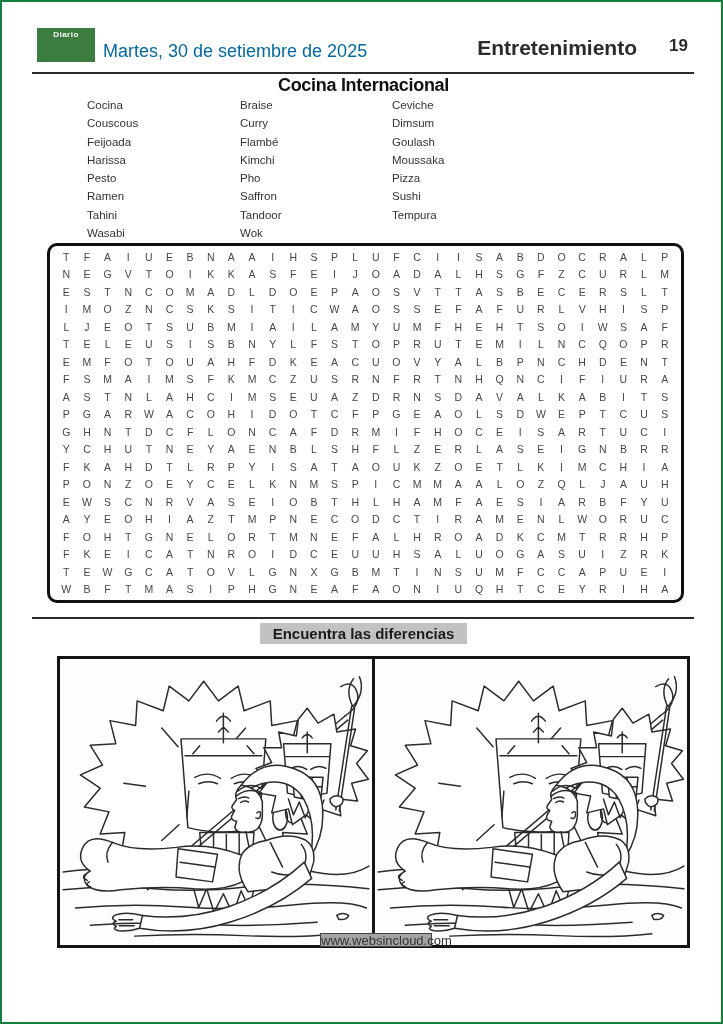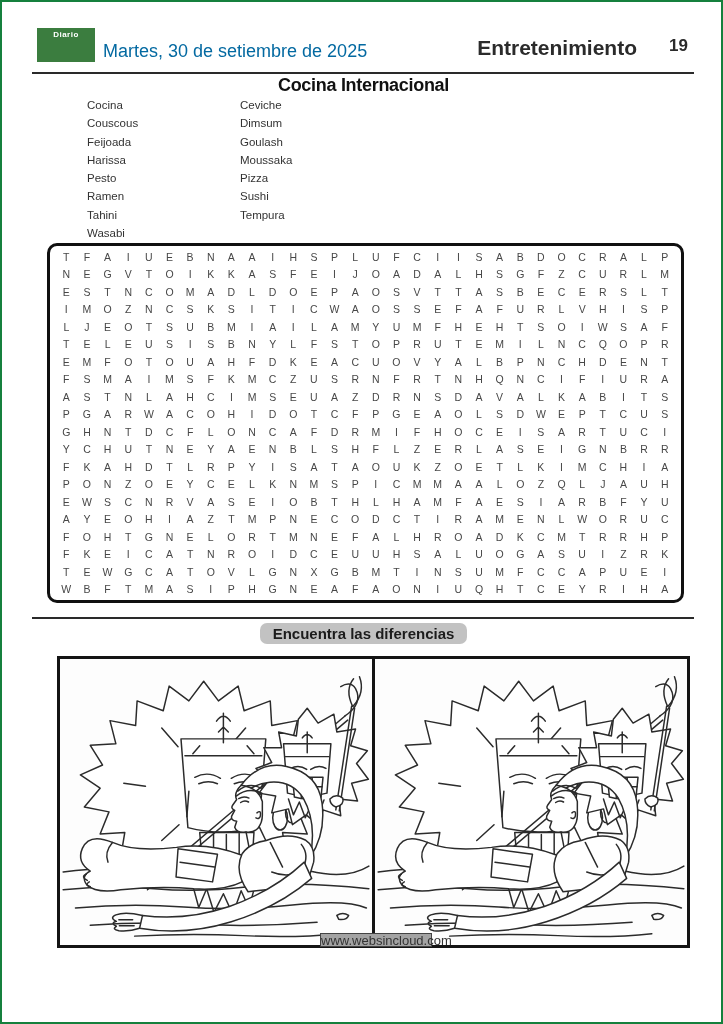--- a/index.html
+++ b/index.html
@@ -72,20 +72,30 @@
         <div>Cocina</div>
         <div>Couscous</div>
         <div>Feijoada</div>
         <div>Harissa</div>
         <div>Pesto</div>
         <div>Ramen</div>
         <div>Tahini</div>
         <div>Wasabi</div>
       </div>
       <div class="word-col">
+        <div>Braise</div>
+        <div>Curry</div>
+        <div>Flambé</div>
+        <div>Kimchi</div>
+        <div>Pho</div>
+        <div>Saffron</div>
+        <div>Tandoor</div>
+        <div>Wok</div>
+      </div>
+      <div class="word-col">
         <div>Ceviche</div>
         <div>Dimsum</div>
         <div>Goulash</div>
         <div>Moussaka</div>
         <div>Pizza</div>
         <div>Sushi</div>
         <div>Tempura</div>
       </div>
     </div>
   <div class="letter-grid" id="letter-grid">
@@ -686,21 +696,21 @@
       <span class="cell">E</span>
       <span class="cell">Y</span>
       <span class="cell">R</span>
       <span class="cell">I</span>
       <span class="cell">H</span>
       <span class="cell">A</span>
     </div>
 
   <div class="rule2"></div>
   <div class="diff-title-wrap">
-    <span class="diff-title" style="background: rgb(194, 194, 194); border-radius: 7px;">Encuentra las diferencias</span>
+    <span class="diff-title" style="background: rgb(194, 194, 194);">Encuentra las diferencias</span>
   </div>
 
   <div class="panels">
     <div class="panel">
       <svg class="scene" viewBox="0 0 630 580" preserveAspectRatio="xMidYMid meet">
         <use href="#scene-art"></use>
       </svg>
     </div>
     <div class="panel">
       <svg class="scene" viewBox="0 0 630 580" preserveAspectRatio="xMidYMid meet">

